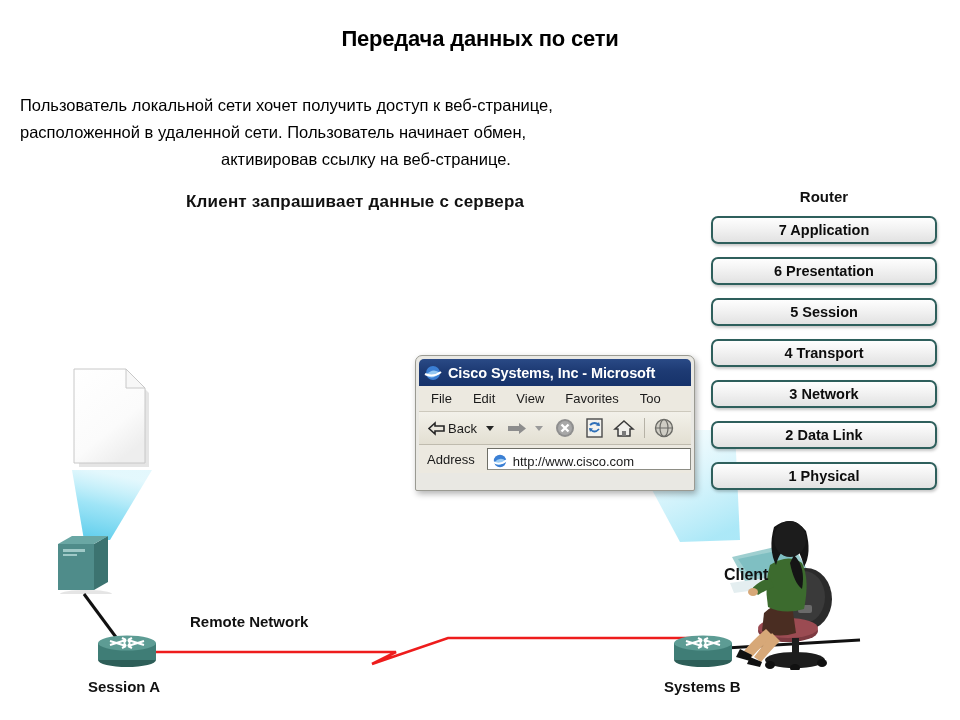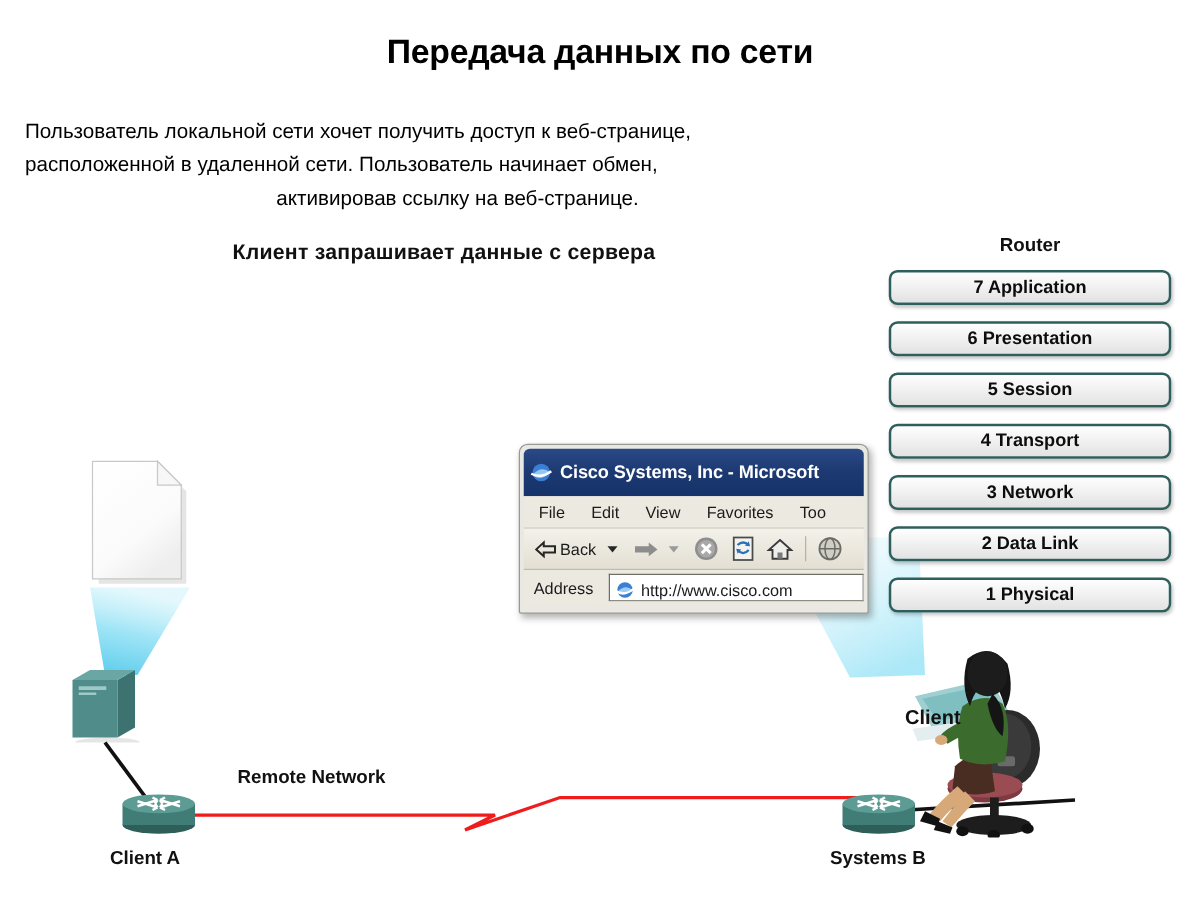--- a/index.html
+++ b/index.html
@@ -16,21 +16,21 @@
     color: #000000;
   }
 
   
   #slide-title {
     position: absolute;
     left: 0;
     top: 26px;
     width: 960px;
     text-align: center;
-    font-size: 27px;
+    font-size: 22px;
     font-weight: bold;
     letter-spacing: -0.2px;
     color: #000;
     white-space: nowrap;
   }
   #intro-paragraph {
     position: absolute;
     left: 20px;
     top: 92px;
     width: 692px;
@@ -128,21 +128,21 @@
     height: 136px;
     background: #e9e8e3;
     border: 1px solid #9a9a92;
     border-radius: 7px 7px 2px 2px;
     box-shadow: 2px 3px 6px rgba(0,0,0,0.30);
     overflow: hidden;
     padding: 3px 3px 0 3px;
     box-sizing: border-box;
   }
   #browser-titlebar {
-    height: 38px;
+    height: 27px;
     background: linear-gradient(to bottom, #2a4a86 0%, #1d3a73 45%, #16326a 100%);
     border-radius: 5px 5px 0 0;
     display: flex;
     align-items: center;
     padding-left: 5px;
     overflow: hidden;
   }
   #browser-title-text {
     color: #ffffff;
     font-size: 14.5px;
@@ -312,21 +312,21 @@
 
 <svg id="router-a" class="router" viewBox="0 0 62 34">
   <ellipse cx="31" cy="26" rx="29" ry="7" fill="#2d5e58"></ellipse>
   <rect x="2" y="9" width="58" height="17" fill="#3f7d76"></rect>
   <ellipse cx="31" cy="9" rx="29" ry="7.5" fill="#5d9c94"></ellipse>
   <path d="M14 11 L30 6 M30 6 L26 4 M30 6 L28 9" stroke="#ffffff" stroke-width="2" fill="none"></path>
   <path d="M48 11 L32 6 M32 6 L36 4 M32 6 L34 9" stroke="#ffffff" stroke-width="2" fill="none"></path>
   <path d="M14 7 L30 12 M30 12 L26 14 M30 12 L28 9" stroke="#ffffff" stroke-width="2" fill="none"></path>
   <path d="M48 7 L32 12 M32 12 L36 14 M32 12 L34 9" stroke="#ffffff" stroke-width="2" fill="none"></path>
 </svg>
-<div id="router-a-label" class="router-label">Client A</div>
+<div id="router-a-label" class="router-label">Session A</div>
 
 <svg id="router-b" class="router" viewBox="0 0 62 34">
   <ellipse cx="31" cy="26" rx="29" ry="7" fill="#2d5e58"></ellipse>
   <rect x="2" y="9" width="58" height="17" fill="#3f7d76"></rect>
   <ellipse cx="31" cy="9" rx="29" ry="7.5" fill="#5d9c94"></ellipse>
   <path d="M14 11 L30 6 M30 6 L26 4 M30 6 L28 9" stroke="#ffffff" stroke-width="2" fill="none"></path>
   <path d="M48 11 L32 6 M32 6 L36 4 M32 6 L34 9" stroke="#ffffff" stroke-width="2" fill="none"></path>
   <path d="M14 7 L30 12 M30 12 L26 14 M30 12 L28 9" stroke="#ffffff" stroke-width="2" fill="none"></path>
   <path d="M48 7 L32 12 M32 12 L36 14 M32 12 L34 9" stroke="#ffffff" stroke-width="2" fill="none"></path>
 </svg>

